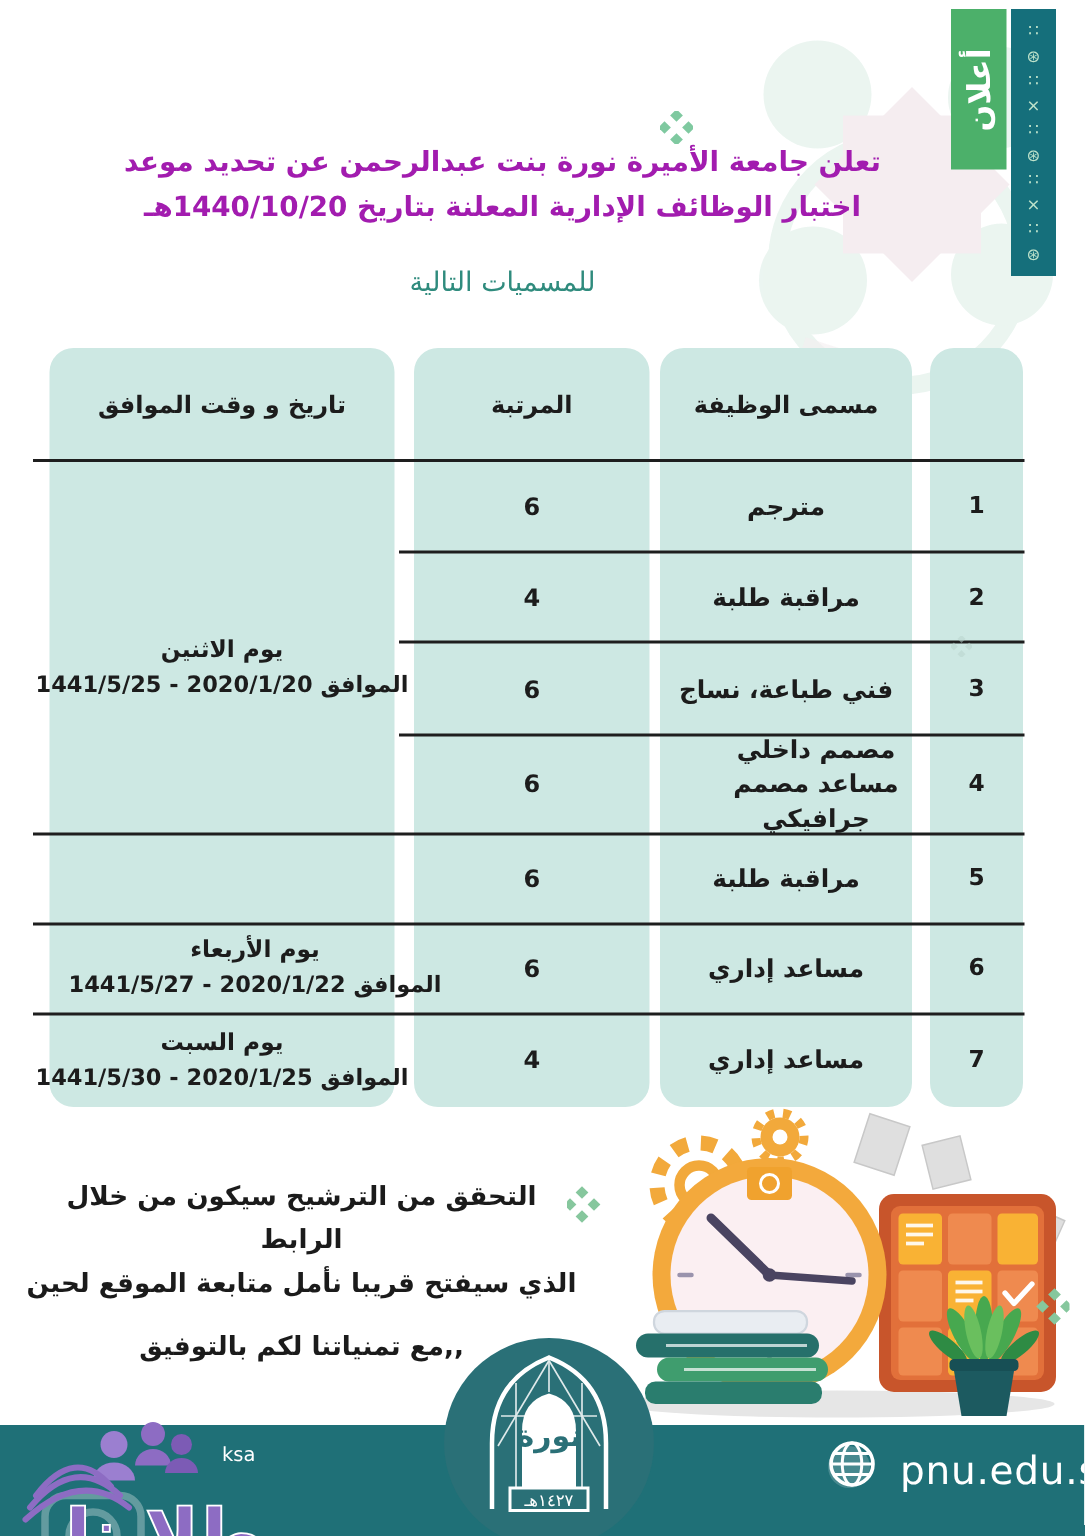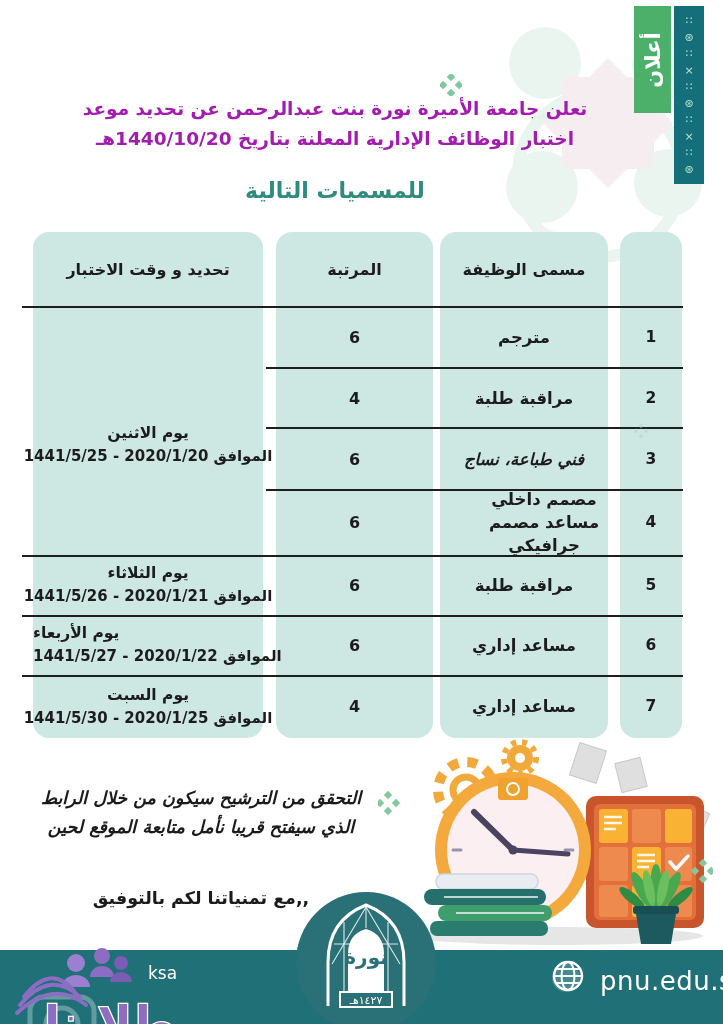--- a/index.html
+++ b/index.html
@@ -25,21 +25,21 @@
   .ornament-strip span{
     color:#bfe3cb;font-size:11px;line-height:16.5px;white-space:pre-line;text-align:center;
   }
   
   .announce{
     position:absolute;left:70px;top:94px;width:530px;z-index:3;
     text-align:center;direction:rtl;color:#a21caf;font-weight:bold;font-size:18.5px;line-height:30px;
   }
   .subtitle{
     position:absolute;left:70px;top:178px;width:530px;z-index:3;
-    text-align:center;direction:rtl;color:#2f8b7d;font-weight:bold;font-size:22px;
+    text-align:center;direction:rtl;color:#2f8b7d;font-weight:normal;font-size:18px;
   }
   
   .colbg{position:absolute;top:232px;height:506px;background:#cde8e3;border-radius:16px;z-index:1;}
   .col-date{left:33px;width:230px;}
   .col-rank{left:276px;width:157px;}
   .col-job{left:440px;width:168px;}
   .col-num{left:620px;width:62px;}
   .hline{position:absolute;height:2px;background:#1e1e1e;z-index:2;}
   .cell{
     position:absolute;z-index:2;display:flex;flex-direction:column;align-items:center;justify-content:center;
@@ -47,33 +47,33 @@
   }
   .th{font-weight:bold;font-size:16px;}
   .job{font-weight:600;font-size:16.5px;line-height:23px;padding:0 8px;}
   .rank{font-weight:bold;font-size:16px;}
   .rownum{font-weight:bold;font-size:15.5px;}
   .datecell .day{font-weight:600;font-size:15.5px;line-height:23px;}
   .datecell .dt{font-weight:600;font-size:15px;line-height:23px;white-space:nowrap;}
   
   .note{
     position:absolute;left:15px;top:784px;width:372px;z-index:3;
-    text-align:center;direction:rtl;color:#1b1b1b;font-weight:bold;font-size:17.5px;line-height:29px;font-style:italic;
+    text-align:center;direction:rtl;color:#1b1b1b;font-weight:bold;font-size:17.5px;line-height:29px;
   }
   .wish{
     position:absolute;left:15px;top:888px;width:372px;z-index:3;
     text-align:center;direction:rtl;color:#1b1b1b;font-weight:bold;font-size:17.5px;
   }
   
   .footer-bar{position:absolute;left:0;top:950px;width:723px;height:74px;background:#1f7077;z-index:2;}
   .site{position:absolute;left:600px;top:966px;z-index:4;color:#ffffff;font-size:26px;letter-spacing:.5px;}
   .globe{position:absolute;left:550px;top:958px;z-index:4;}
   .pnu-logo{position:absolute;left:296px;top:892px;z-index:4;}
   .talabna{position:absolute;left:12px;top:947px;z-index:4;}
-  .ksa{position:absolute;left:148px;top:963px;z-index:5;color:#ffffff;font-size:17px;}
+  .ksa{position:absolute;left:148px;top:963px;z-index:5;color:#ffffff;font-size:13px;}
   .sparkle{position:absolute;z-index:3;}
   .illus{position:absolute;left:378px;top:738px;z-index:3;}
 </style>
 </head>
 <body>
 
 <div class="page">
 
   <svg class="watermark" width="253" height="260" viewBox="0 0 253 260">
     <g opacity="0.9">
@@ -137,55 +137,51 @@
   <div class="hline" style="left:22px;top:306px;width:661px;"></div>
   <div class="hline" style="left:266px;top:367px;width:417px;"></div>
   <div class="hline" style="left:266px;top:427px;width:417px;"></div>
   <div class="hline" style="left:266px;top:489px;width:417px;"></div>
   <div class="hline" style="left:22px;top:555px;width:661px;"></div>
   <div class="hline" style="left:22px;top:615px;width:661px;"></div>
   <div class="hline" style="left:22px;top:675px;width:661px;"></div>
 
   <div class="cell th" style="left:276px;top:232px;width:157px;height:74px;">المرتبة</div>
   <div class="cell th" style="left:440px;top:232px;width:168px;height:74px;">مسمى الوظيفة</div>
-  <div class="cell th" style="left:33px;top:232px;width:230px;height:74px;">تحديد و وقت الاختبار</div>
+  <div class="cell th" style="left:33px;top:232px;width:230px;height:74px;">تاريخ و وقت الموافق</div>
 
   <div class="cell rownum" style="left:620px;top:309px;width:62px;height:56px;">1</div>
   <div class="cell rownum" style="left:620px;top:370px;width:62px;height:56px;">2</div>
   <div class="cell rownum" style="left:620px;top:431px;width:62px;height:56px;">3</div>
   <div class="cell rownum" style="left:620px;top:494px;width:62px;height:56px;">4</div>
   <div class="cell rownum" style="left:620px;top:557px;width:62px;height:56px;">5</div>
   <div class="cell rownum" style="left:620px;top:617px;width:62px;height:56px;">6</div>
   <div class="cell rownum" style="left:620px;top:678px;width:62px;height:56px;">7</div>
 
   <div class="cell job" style="left:440px;top:309px;width:168px;height:56px;">مترجم</div>
   <div class="cell job" style="left:440px;top:370px;width:168px;height:56px;">مراقبة طلبة</div>
-  <div class="cell job" style="left:440px;top:431px;width:168px;height:56px;font-style:italic;">فني طباعة، نساج</div>
+  <div class="cell job" style="left:440px;top:431px;width:168px;height:56px;">فني طباعة، نساج</div>
   <div class="cell job" style="left:440px;top:491px;width:168px;height:62px;padding-left:48px;">مصمم داخلي مساعد مصمم جرافيكي</div>
   <div class="cell job" style="left:440px;top:557px;width:168px;height:56px;">مراقبة طلبة</div>
   <div class="cell job" style="left:440px;top:617px;width:168px;height:56px;">مساعد إداري</div>
   <div class="cell job" style="left:440px;top:678px;width:168px;height:56px;">مساعد إداري</div>
 
   <div class="cell rank" style="left:276px;top:309px;width:157px;height:56px;">6</div>
   <div class="cell rank" style="left:276px;top:370px;width:157px;height:56px;">4</div>
   <div class="cell rank" style="left:276px;top:431px;width:157px;height:56px;">6</div>
   <div class="cell rank" style="left:276px;top:494px;width:157px;height:56px;">6</div>
   <div class="cell rank" style="left:276px;top:557px;width:157px;height:56px;">6</div>
   <div class="cell rank" style="left:276px;top:617px;width:157px;height:56px;">6</div>
   <div class="cell rank" style="left:276px;top:678px;width:157px;height:56px;">4</div>
 
   <div class="cell datecell" style="left:33px;top:405px;width:230px;height:80px;">
     <span class="day">يوم الاثنين</span>
     <span class="dt">الموافق 2020/1/20 - 1441/5/25</span>
   </div>
-  <div class="cell datecell" style="left:33px;top:558px;width:230px;height:54px;">
-    <span class="day">يوم الثلاثاء</span>
-    <span class="dt">الموافق 2020/1/21 - 1441/5/26</span>
-  </div>
-  <div class="cell datecell" style="left:33px;top:618px;width:274px;height:54px;align-items:flex-end;">
+  <div class="cell datecell" style="left:33px;top:618px;width:274px;height:54px;">
     <span class="day">يوم الأربعاء</span>
     <span class="dt">الموافق 2020/1/22 - 1441/5/27</span>
   </div>
   <div class="cell datecell" style="left:33px;top:679px;width:230px;height:56px;align-items:center;">
     <span class="day">يوم السبت</span>
     <span class="dt">الموافق 2020/1/25 - 1441/5/30</span>
   </div>
 
   <div class="note">
     <div>التحقق من الترشيح سيكون من خلال الرابط</div>

